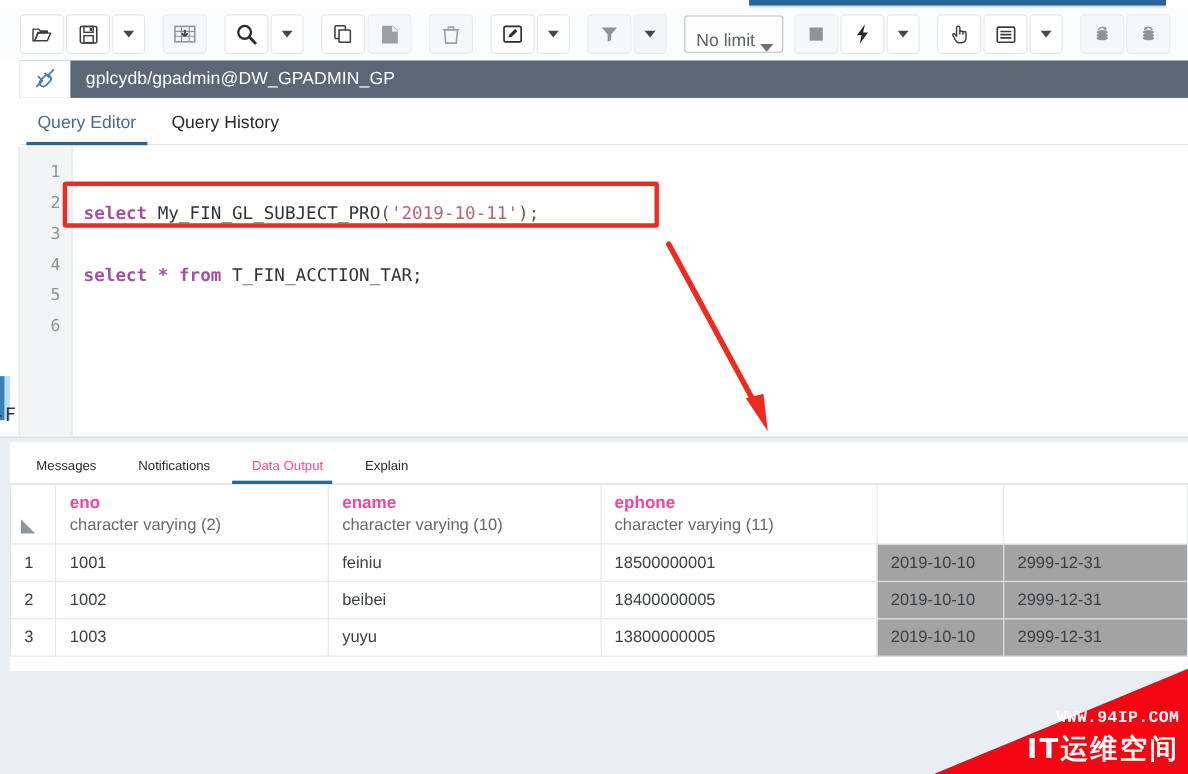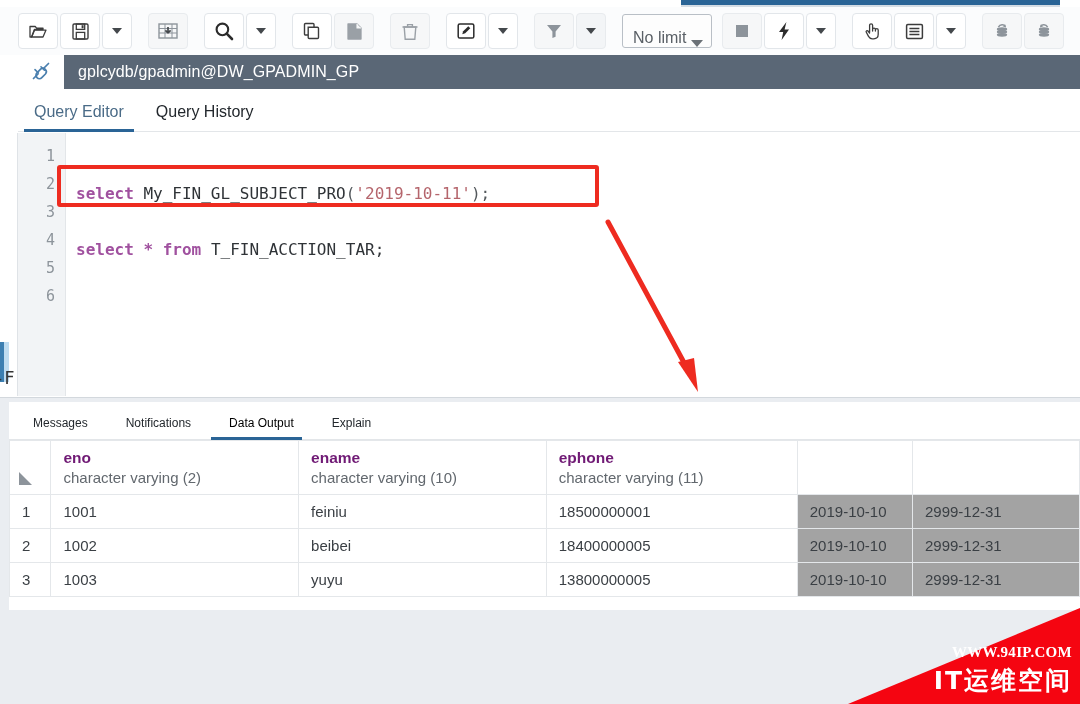--- a/index.html
+++ b/index.html
@@ -199,21 +199,21 @@
     display: flex; align-items: flex-end;
     border-bottom: 1px solid #e3e6e9;
   }
   .otab {
     font-size: 12px;
     color: #23282d;
     padding: 0 14px 9px 24px;
     position: relative;
     white-space: nowrap;
   }
-  .otab.active { color: #000000; }
+  .otab.active { color: #ec4899; }
   .otab.active::after {
     content: "";
     position: absolute; left: 6px; right: 6px; bottom: -1px; height: 3px;
     background: #2a6496;
   }
 
   
   .grid {
     position: absolute;
     left: 9px; top: 42px; width: 1071px; height: 170px;
@@ -237,21 +237,21 @@
   th.rownum-head {
     width: 36px; padding: 0;
     position: relative; background: #ffffff;
   }
   th.rownum-head .tri {
     position: absolute; left: 9px; bottom: 9px;
     width: 0; height: 0;
     border-left: 13px solid #8d949b;
     border-top: 13px solid transparent;
   }
-  th .cname { font-weight: bold; color: #701a75; font-size: 15.5px; display: block; line-height: 20px; }
+  th .cname { font-weight: bold; color: #ec4899; font-size: 15.5px; display: block; line-height: 20px; }
   th .ctype { color: #62686e; font-size: 15px; display: block; line-height: 20px; }
   th.sel { background: #336795; border-color: #336795; }
   th.sel .cname, th.sel .ctype { color: #ffffff; }
   table.dg td { height: 34px; padding: 0 0 0 12px; }
   td.rownum {
     width: 36px; text-align: center; padding: 0;
     color: #44484c; background: #ffffff;
   }
   td.sel {
     background: #a3a3a3;
@@ -269,21 +269,21 @@
     pointer-events: none;
   }
   .wm-tri {
     position: absolute; inset: 0;
     background: #f50511;
     clip-path: polygon(100% 0, 100% 100%, 0 100%);
   }
   .wm-url {
     position: absolute; right: 8px; top: 36px;
     color: #ffffff;
-    font-family: Liberation Serif, serif;
+    font-family: Liberation Mono, monospace;
     font-weight: bold;
     font-size: 15px;
     letter-spacing: 0.3px;
   }
   .wm-cn {
     position: absolute; right: 8px; top: 56px;
     color: #ffffff;
     font-family: "DejaVu Sans", sans-serif;
     font-weight: bold;
     font-size: 25px;

